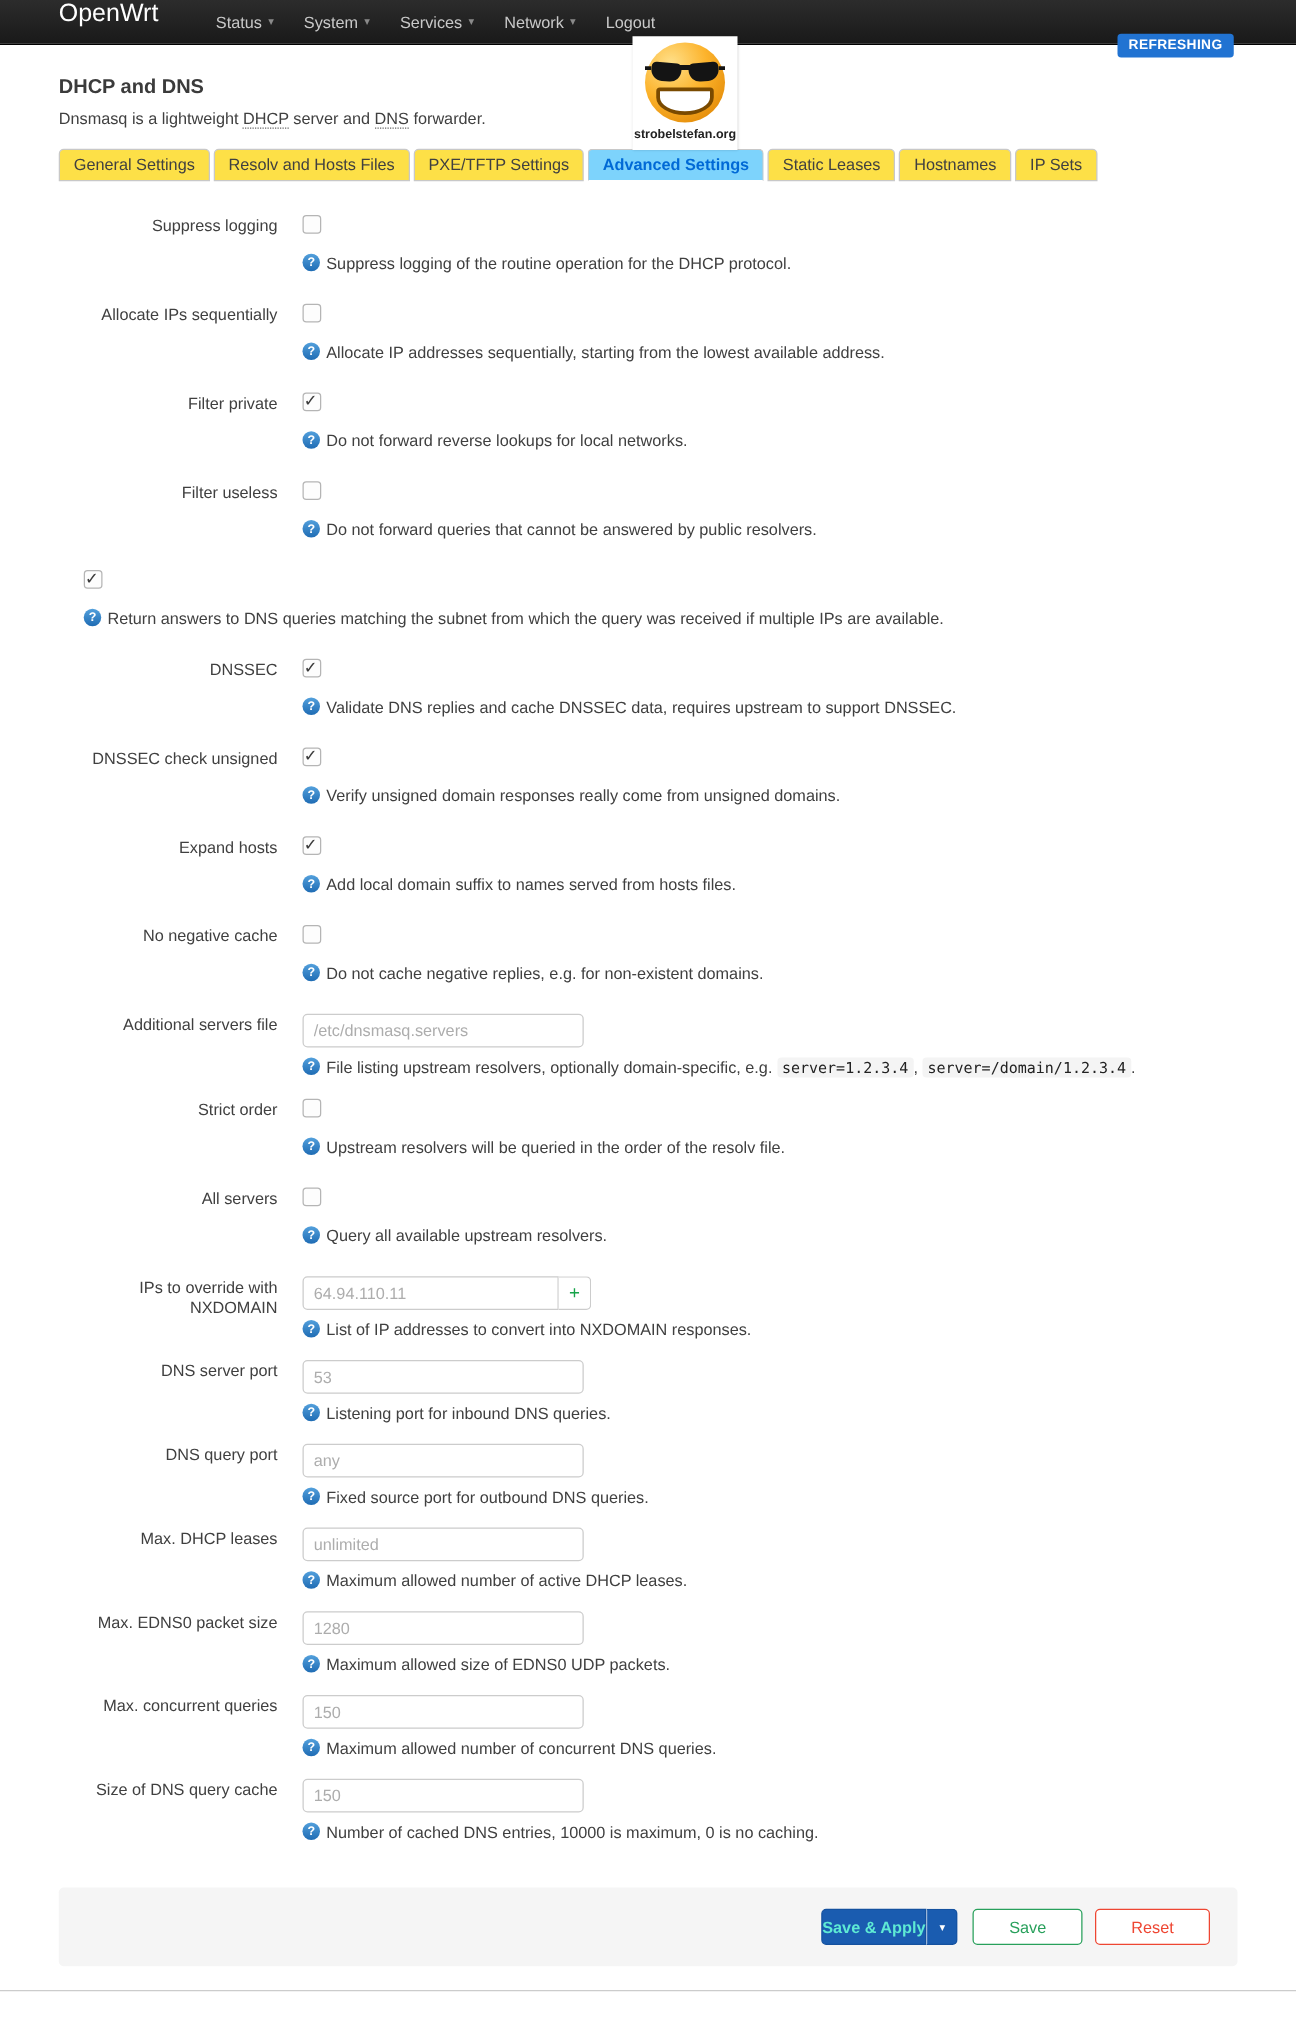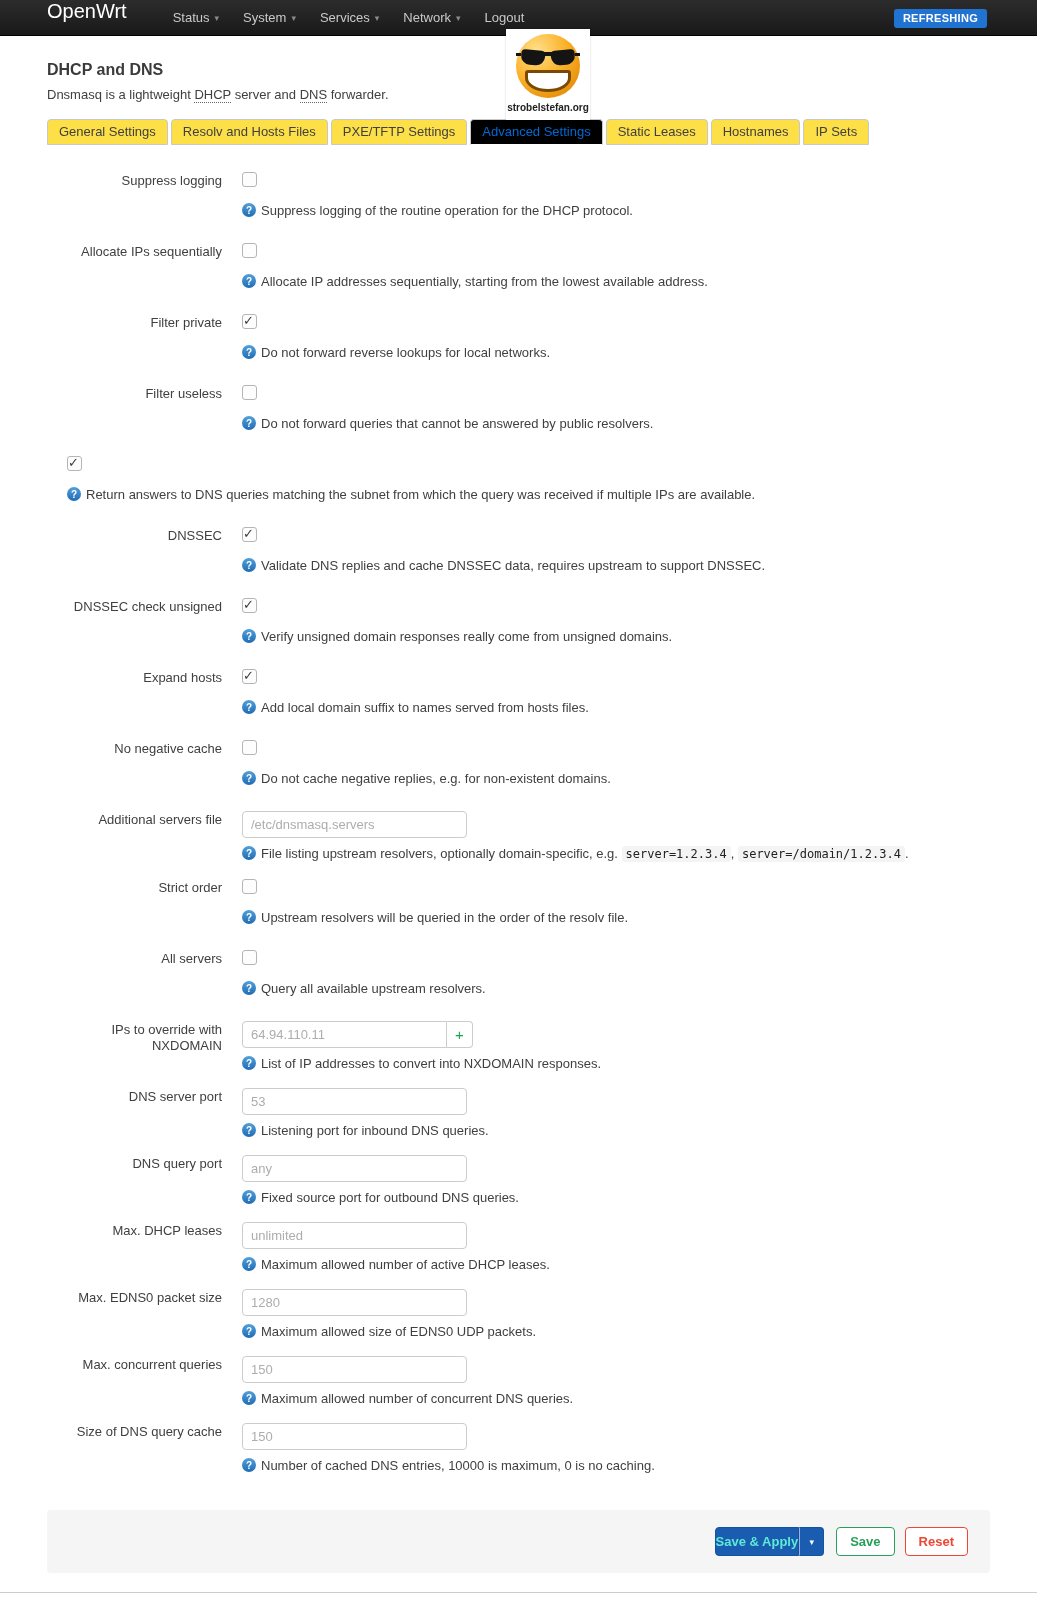--- a/index.html
+++ b/index.html
@@ -37,21 +37,21 @@
     padding: 0 12px;
     text-decoration: none;
     display: inline-flex;
     align-items: center;
     cursor: pointer;
   }
   .nav-caret { font-size: 9px; color: #8a8a8a; margin-left: 5px; }
   .status-badge {
     position: absolute;
     right: 50px;
-    top: 9px;
+    top: 27px;
     background: #2173d2;
     color: #fff;
     font-size: 11px;
     font-weight: bold;
     letter-spacing: .3px;
     padding: 3px 9px 4px;
     border-radius: 3px;
     cursor: pointer;
   }
 
@@ -100,21 +100,21 @@
     padding: 4px 11px 5px;
     font-size: 13px;
     color: #404040;
     background: #fde047;
     border: 1px solid #c8c8c8;
     border-radius: 4px 4px 0 0;
     margin-right: 3px;
     cursor: pointer;
     text-decoration: none;
   }
-  .tab.active { background: #000000; color: #0069d6; border-bottom-color: #fff; }
+  .tab.active { background: #7dd3fc; color: #0069d6; border-bottom-color: #fff; font-weight: bold; }
 
   
   .tab-content { padding-top: 27px; }
   .form-row { display: flex; margin-bottom: 24px; }
   .form-row.input-row { margin-bottom: 16px; }
   .row-label {
     width: 175px; flex: none;
     text-align: right;
     padding-top: 1px;
     line-height: 16px;
@@ -181,23 +181,22 @@
     background: #f5f5f5;
     border-radius: 4px;
     padding: 17px 22px;
     display: flex;
     justify-content: flex-end;
     align-items: center;
   }
   .btn-group { display: flex; margin-right: 12px; }
   .btn {
     height: 29px; font-size: 13px; border-radius: 4px;
-    padding: 0 13px; cursor: pointer;
+    padding: 0 28px; cursor: pointer;
     font-family: "Liberation Sans", "DejaVu Sans", sans-serif;
-    font-weight: bold;
   }
   .btn-primary {
     background: #1a5cb0; color: #5eead4; font-weight: bold;
     border: 1px solid #14519f; border-radius: 4px 0 0 4px; padding: 0 0;
   }
   .btn-caret {
     background: #1a5cb0; color: #fff;
     border: 1px solid #14519f; border-left: 1px solid rgba(255,255,255,.55);
     border-radius: 0 4px 4px 0;
     width: 25px; padding: 0; font-size: 9px; cursor: pointer;

